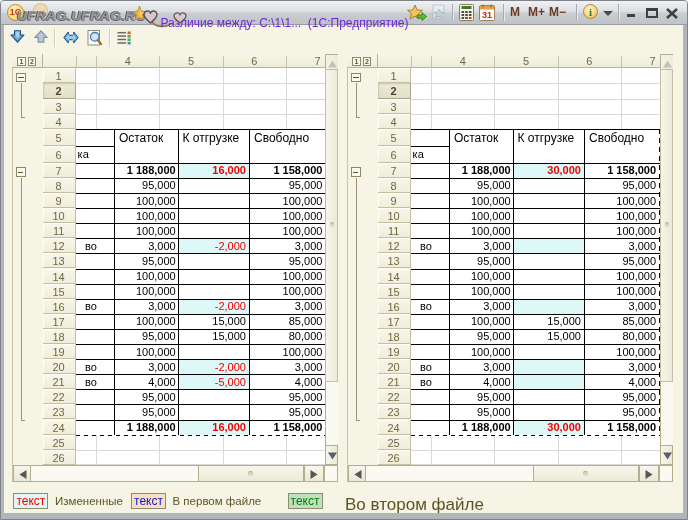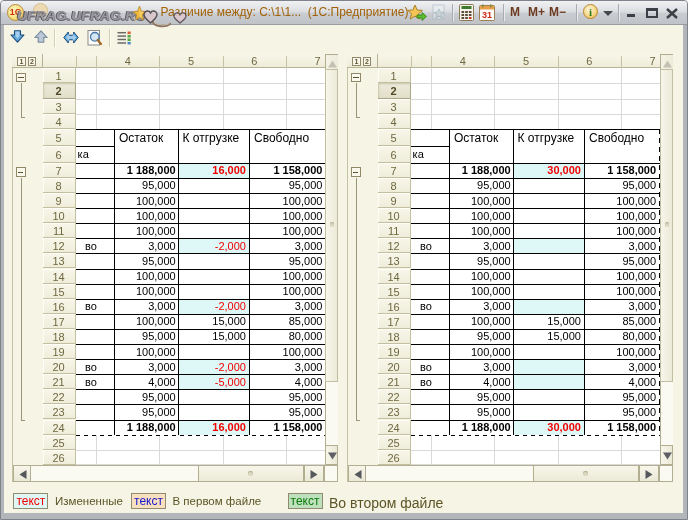--- a/index.html
+++ b/index.html
@@ -14,21 +14,21 @@
 <div class="a" style="left:33px;top:3px;width:15px;height:15px;border-radius:50%;background:rgba(238,216,170,.85);border:1px solid rgba(200,170,120,.5)"></div>
 <div class="a" style="left:17px;top:7.5px;width:150px;font-size:13.5px;font-weight:bold;font-style:italic;color:rgba(158,156,162,.95);letter-spacing:.4px;text-shadow:-1px 0 rgba(78,76,84,.9),0 1px rgba(78,76,84,.65),1px 1px rgba(120,118,126,.6)">UFRAG.UFRAG.RU</div>
 <svg class="a" style="left:133px;top:5px" width="13" height="17" viewBox="0 0 13 17">
 <path d="M6.5 1 L8.3 6.2 L12.7 6.6 L9.4 9.9 L10.4 15 L6.5 12.3 L2.6 15 L3.6 9.9 L0.3 6.6 L4.7 6.2Z" fill="#f2b83e" stroke="#b8882a" stroke-width="0.8"></path>
 <path d="M6.5 2.5 L7.8 6.8 L11 7.1 L8.6 9.5 L9.3 13.2 L6.5 11.2Z" fill="#f8d878" opacity="0.7"></path>
   </svg>
 <svg class="a" style="left:152px;top:21px" width="19" height="8" viewBox="0 0 19 8">
 <path d="M1 1.5 C4 5.5 13 6.5 18 3" fill="none" stroke="#8a7460" stroke-width="2.2" stroke-linecap="round"></path>
 <path d="M1.5 1 C4.5 4.2 13 5.2 17.5 2.4" fill="none" stroke="#d8cab4" stroke-width="0.9"></path>
   </svg>
-<div class="a" style="left:160.5px;top:5px;font-size:12px;color:#a16207;white-space:nowrap">Различие между: C:\1\1...&nbsp; (1С:Предприятие)</div>
+<div class="a" style="left:160.5px;top:16px;font-size:12px;color:#6d28d9;white-space:nowrap">Различие между: C:\1\1...&nbsp; (1С:Предприятие)</div>
 <svg class="a" style="left:143px;top:10px" width="15" height="14" viewBox="0 0 15 14">
 <path d="M7.5 13 C5 10.5 1 8 1 4.6 C1 2.4 2.8 1 4.6 1 C5.9 1 7 1.8 7.5 2.9 C8 1.8 9.1 1 10.4 1 C12.2 1 14 2.4 14 4.6 C14 8 10 10.5 7.5 13Z" fill="rgba(216,198,204,.92)" stroke="rgba(62,56,58,.85)" stroke-width="1.4"></path>
   </svg>
 <svg class="a" style="left:172.5px;top:11.5px" width="14" height="12" viewBox="0 0 14 12">
 <path d="M7 11 C4.8 8.8 1 6.7 1 3.9 C1 2 2.6 0.9 4.2 0.9 C5.4 0.9 6.5 1.6 7 2.6 C7.5 1.6 8.6 0.9 9.8 0.9 C11.4 0.9 13 2 13 3.9 C13 6.7 9.2 8.8 7 11Z" fill="rgba(222,200,206,.88)" stroke="rgba(70,62,66,.8)" stroke-width="1.3"></path>
   </svg>
 <svg class="a" style="left:407px;top:4px" width="20" height="18" viewBox="0 0 20 18">
 <path d="M8 1 L10.2 6 L15.5 6.4 L11.5 9.8 L12.8 15 L8 12.2 L3.2 15 L4.5 9.8 L0.5 6.4 L5.8 6Z" fill="#f4c455" stroke="#a8832e" stroke-width="1"></path>
 <path d="M10 11 L15 11 L15 8.5 L19.5 12.5 L15 16.5 L15 14 L10 14Z" fill="#58c030" stroke="#2d7a12" stroke-width="0.8"></path>
   </svg>
@@ -438,12 +438,12 @@
 <div class="a" style="left:638.5px;top:465.0px;width:20.5px;height:17.3px;background:linear-gradient(#f8f6ea,#eae8d6);border:1px solid #b2ae90"></div>
 <svg class="a" style="left:644.5px;top:469.5px" width="8" height="9">
     <path d="M7.5 4.5 L0.5 0 L0.5 9Z" fill="#54585c"></path>
   </svg>
 <div class="a" style="left:659.0px;top:465.0px;width:13.8px;height:17.3px;background:#fbfaf2;border:1px solid #b2ae90"></div>
 <div class="a" style="left:13.4px;top:493.3px;width:35px;height:16.2px;background:#dff8f6;border:1px solid #8f8b6e;font-size:12px;line-height:15px;text-align:center;color:#f20000">текст</div>
 <div class="a" style="left:55px;top:495px;font-size:11.5px;color:#5b5526">Измененные</div>
 <div class="a" style="left:131px;top:493.3px;width:35px;height:16.2px;background:#f7dfbf;border:1px solid #8f8b6e;font-size:12px;line-height:15px;text-align:center;color:#1515cc">текст</div>
 <div class="a" style="left:172.5px;top:495px;font-size:11.5px;color:#5b5526">В первом файле</div>
 <div class="a" style="left:287.5px;top:493.3px;width:35px;height:16.2px;background:#bee0bc;border:1px solid #8f8b6e;font-size:12px;line-height:15px;text-align:center;color:#0a7a0a">текст</div>
-<div class="a" style="left:329px;top:495px;font-size:14px;color:#5b5526">Во втором файле</div>
+<div class="a" style="left:345px;top:495px;font-size:17px;color:#5b5526">Во втором файле</div>
 </body></html>

